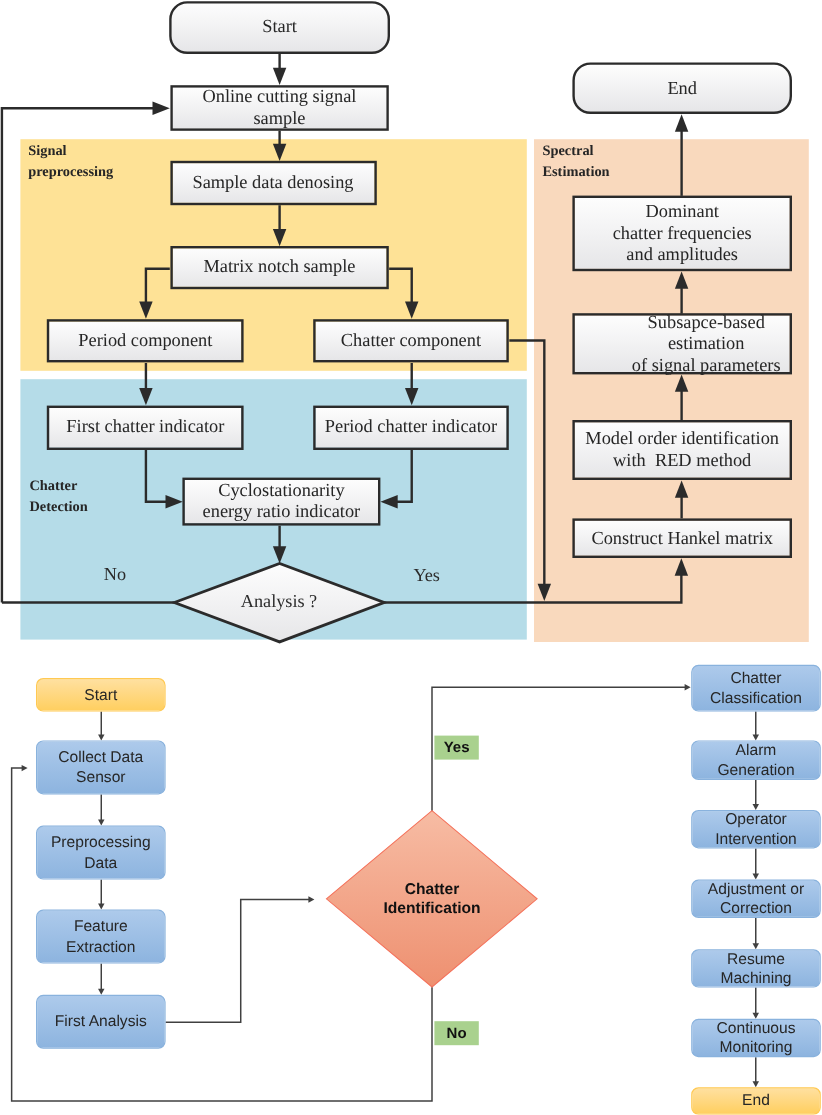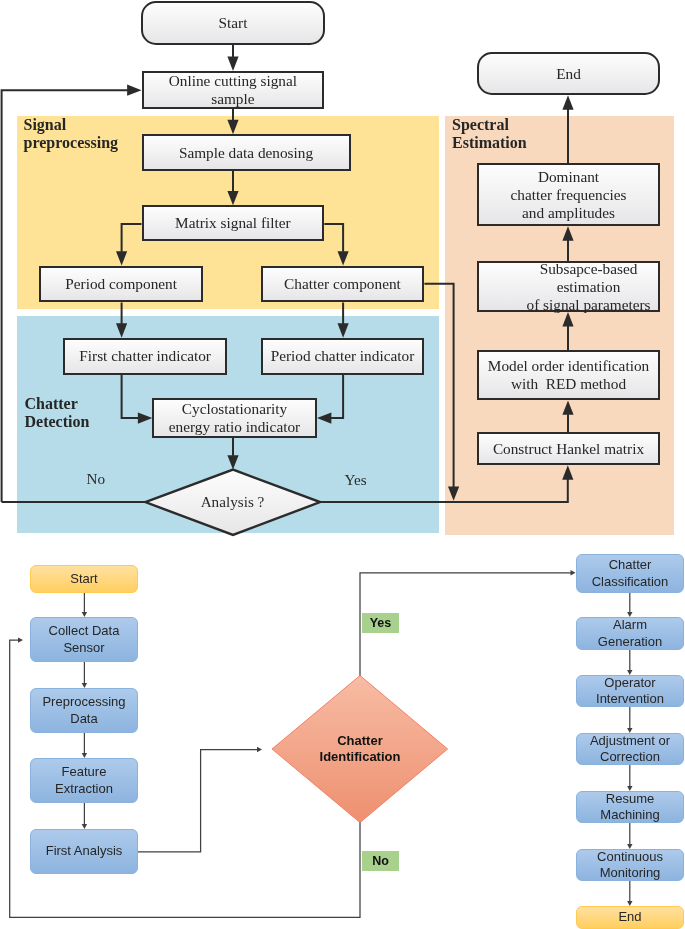--- a/index.html
+++ b/index.html
@@ -7,21 +7,21 @@
   body{width:685px;height:929px;overflow:hidden;}
   #stage{position:relative;width:685px;height:929px;background:#ffffff;}
 
   
   .band{position:absolute;}
   #band-signal{left:17.4px;top:116.2px;width:422px;height:192.9px;background:#FEE296;}
   #band-chatter{left:17.4px;top:315.9px;width:422px;height:217.3px;background:#B5DCE8;}
   #band-spectral{left:444.8px;top:116.2px;width:229.4px;height:418.7px;background:#F9D9BD;}
 
   .band-label{position:absolute;font-family:"Liberation Serif",serif;font-weight:bold;
-    font-size:16px;line-height:18px;color:#262626;white-space:pre;}
+    font-size:12px;line-height:18px;color:#262626;white-space:pre;}
 
   
   .tnode{position:absolute;box-sizing:border-box;border:2px solid #2b2b2b;
     background:linear-gradient(to bottom,#FDFDFD 0%,#F3F3F4 45%,#E6E6E8 100%);
     display:flex;align-items:center;justify-content:center;text-align:center;
     font-family:"Liberation Serif",serif;font-size:15.3px;line-height:18px;color:#262626;white-space:pre-wrap;}
   .tterm{border-radius:15px;}
 
   
   .bnode{position:absolute;box-sizing:border-box;border-radius:6px;
@@ -85,25 +85,25 @@
       <polyline points="568,163.2 568,109.10000000000001" fill="none" stroke="#2b2b2b" stroke-width="2" stroke-linecap="butt" stroke-linejoin="miter"></polyline>
       <path d="M 562.4 109.7 L 573.6 109.7 L 568 95.3 Z" fill="#2b2b2b"></path>
     </svg>
 
   <div class="band-label" style="left:23.5px;top:116px;">Signal<br>preprocessing</div>
   <div class="band-label" style="left:24.5px;top:395px;">Chatter<br>Detection</div>
   <div class="band-label" style="left:452px;top:116px;">Spectral<br>Estimation</div>
 
   <div class="tnode tterm" style="left:141px;top:1px;width:184px;height:44px;">Start</div>
   <div class="tnode" style="left:141.5px;top:70.9px;width:182.8px;height:38px;">Online cutting signal<br>sample</div>
-  <div class="tnode" style="left:141.5px;top:134.2px;width:209px;height:36.8px;">Sample data denosing</div>
-  <div class="tnode" style="left:141.5px;top:205.3px;width:182.8px;height:35.7px;">Matrix signal filter</div>
+  <div class="tnode" style="left:141.5px;top:134.2px;width:172px;height:36.8px;">Sample data denosing</div>
+  <div class="tnode" style="left:141.5px;top:205.3px;width:182.8px;height:35.7px;">Matrix notch sample</div>
   <div class="tnode" style="left:39.2px;top:265.6px;width:163.9px;height:36.9px;">Period component</div>
   <div class="tnode" style="left:260.5px;top:265.6px;width:163.9px;height:36.9px;">Chatter component</div>
-  <div class="tnode" style="left:39.2px;top:337.7px;width:163.9px;height:37.3px;margin-left:24px;">First chatter indicator</div>
+  <div class="tnode" style="left:39.2px;top:337.7px;width:163.9px;height:37.3px;">First chatter indicator</div>
   <div class="tnode" style="left:260.5px;top:337.7px;width:163.9px;height:37.3px;">Period chatter indicator</div>
   <div class="tnode" style="left:152px;top:398px;width:165px;height:40px;">Cyclostationarity<br>energy ratio indicator</div>
 
   <div class="tnode tterm" style="left:477px;top:52px;width:183px;height:43px;">End</div>
   <div class="tnode" style="left:477px;top:163px;width:183px;height:63px;">Dominant<br>chatter frequencies<br>and amplitudes</div>
   <div class="tnode" style="left:477px;top:261px;width:183px;height:51px;padding-left:40px;">Subsapce-based estimation<br>of signal parameters</div>
   <div class="tnode" style="left:477px;top:350px;width:183px;height:50px;">Model order identification<br>with  RED method</div>
   <div class="tnode" style="left:477px;top:432px;width:183px;height:33px;">Construct Hankel matrix</div>
 
   <div class="dlabel" style="left:86.5px;top:470px;">No</div>

